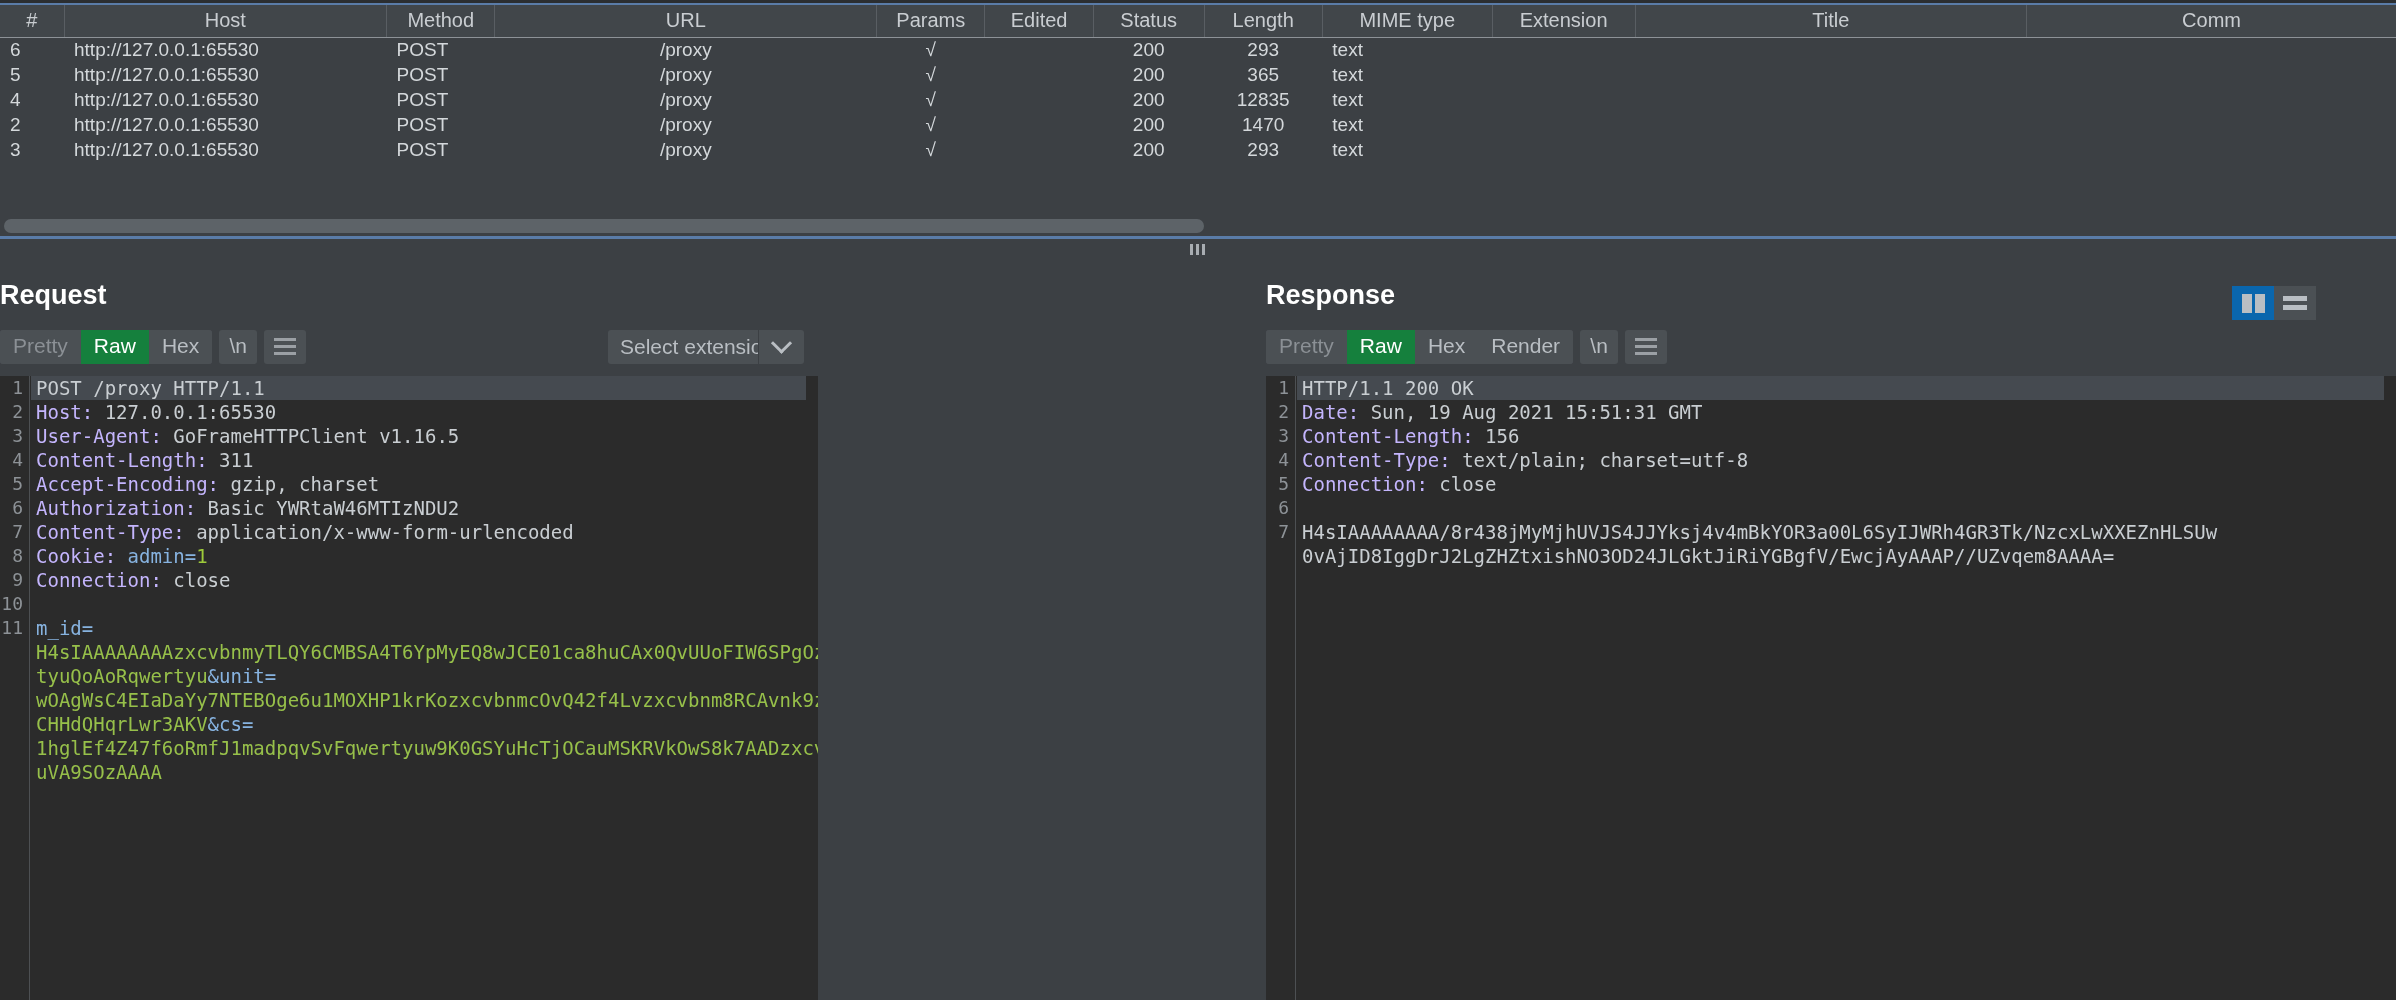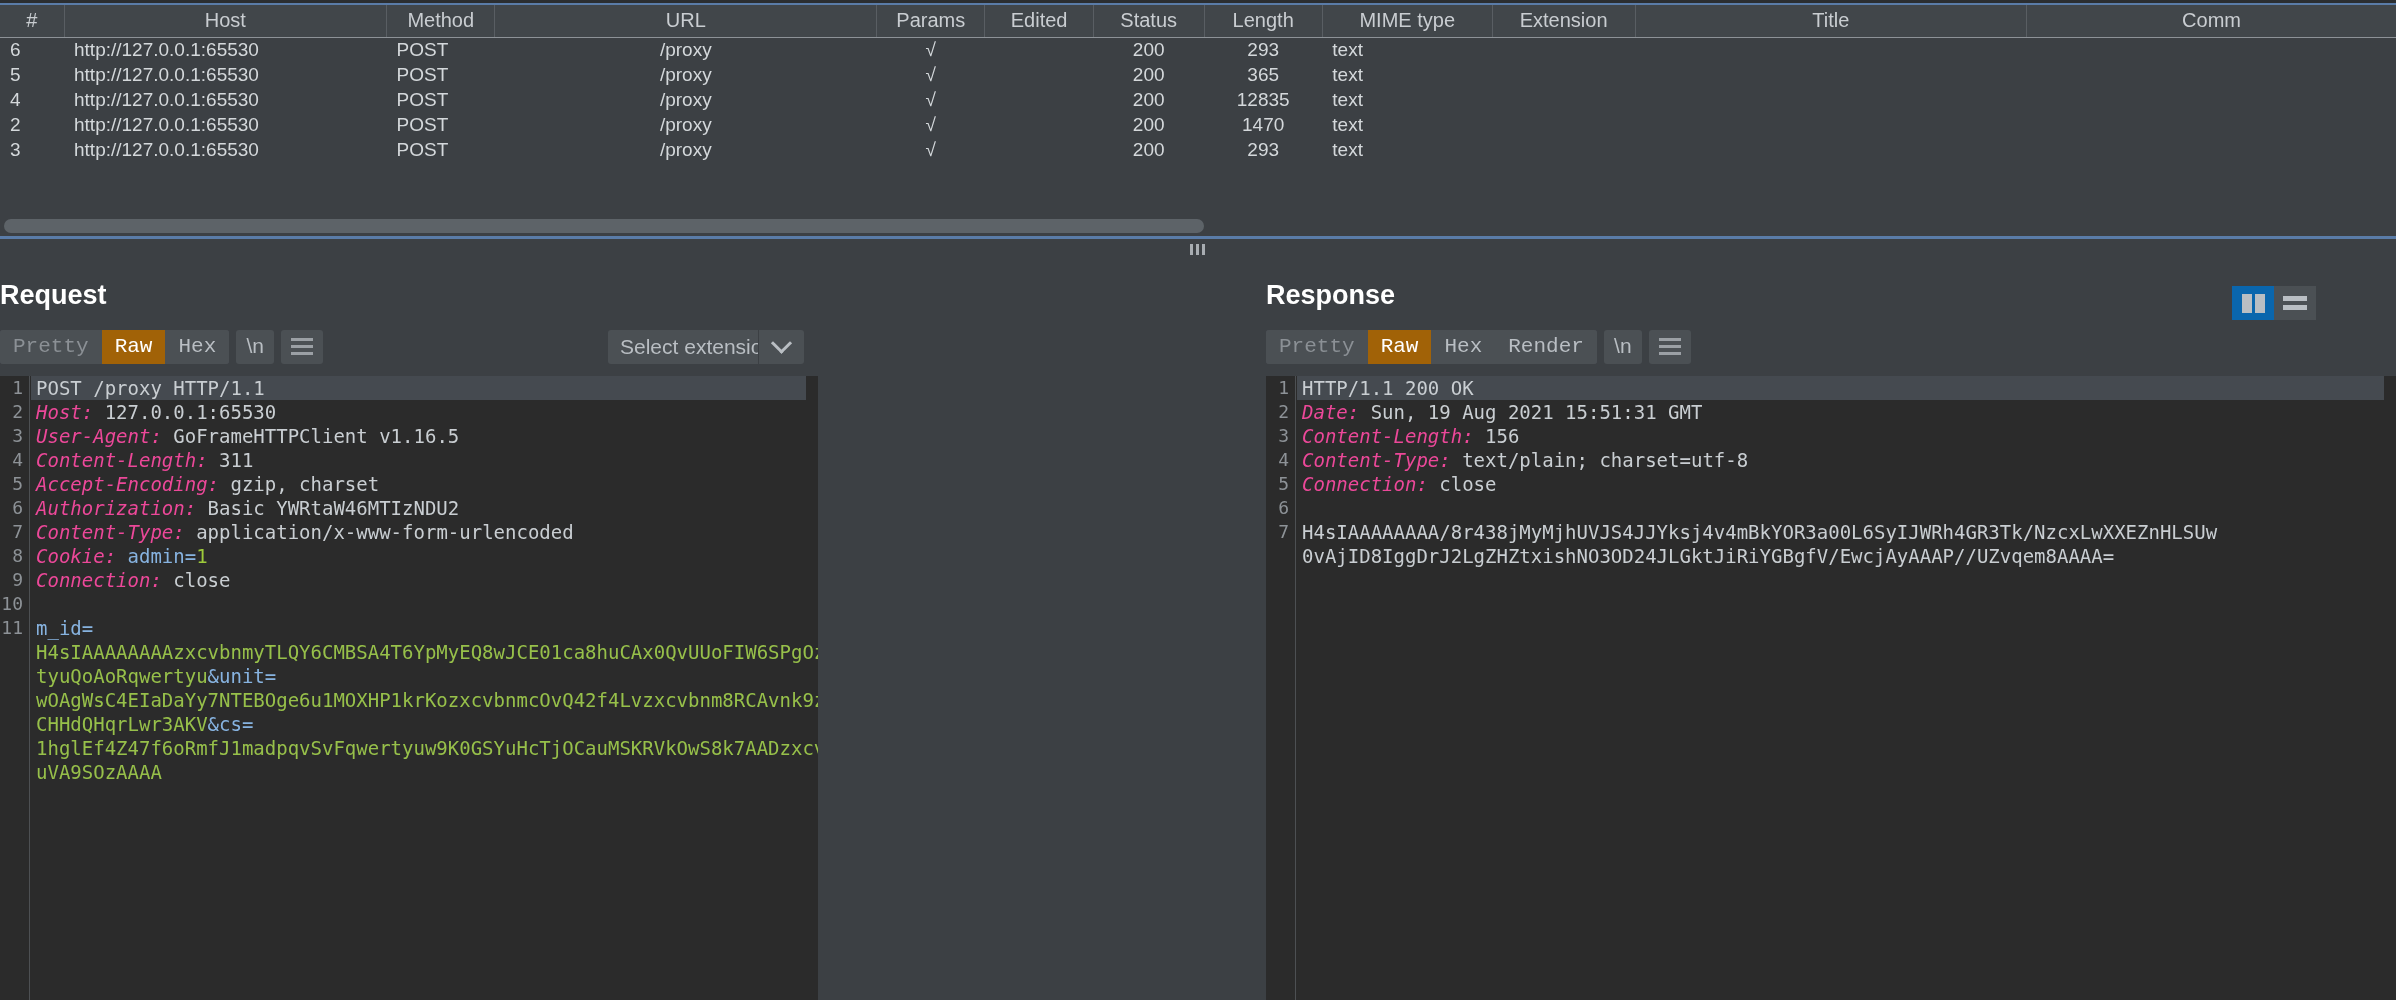--- a/index.html
+++ b/index.html
@@ -91,24 +91,24 @@
   #response-pane .pane-title { left: 4px; }
 
   
   .toolbar { position: absolute; left: 0; top: 68px; height: 34px; display: flex; align-items: stretch; gap: 0; }
   #response-pane .toolbar { left: 4px; }
 
   .btn-group { display: flex; background: #4b5054; border-radius: 3px; overflow: hidden; margin-right: 7px; }
   .vbtn {
     font-size: 21px; color: #b9bec3; background: #4b5054;
     padding: 3px 13px 5px 13px; display: flex; align-items: center;
-    border: none; cursor: pointer; font-family: Liberation Mono, monospace;
+    border: none; cursor: pointer; font-family: Liberation Sans, sans-serif;
   }
   .vbtn.dim    { color: #8b9095; }
-  .vbtn.active { background: #a16207; color: #ffffff; }
+  .vbtn.active { background: #15803d; color: #ffffff; }
 
   .sq-btn {
     background: #4b5054; border-radius: 3px; margin-right: 7px;
     display: flex; align-items: center; justify-content: center;
     min-width: 38px; padding: 3px 10px 5px 10px;
     font-size: 21px; color: #b9bec3; cursor: pointer;
   }
   .hamburger { display: flex; flex-direction: column; justify-content: center; gap: 4px; }
   .hamburger span { display: block; width: 22px; height: 3px; background: #9ba0a5; }
 
@@ -156,21 +156,21 @@
     height: 24px; line-height: 24px; text-align: right; padding-right: 6px;
     font-size: 18px; color: #8d9297; font-family: "DejaVu Sans Mono", monospace;
   }
   .codelines { position: absolute; left: 31px; top: 0; right: 12px; }
   .codelines .cl {
     height: 24px; line-height: 24px; font-size: 19px; color: #cfd3d6;
     white-space: pre; padding-left: 5px;
     font-family: "DejaVu Sans Mono", monospace;
   }
   .cl.first { background: #454a50; }
-  .hdr-name { color: #ec4899; font-style: italic; }
+  .hdr-name { color: #c4b5fd; }
   .hdr-val  { color: #c9ced2; }
   .pname    { color: #87b3e0; }
   .pval     { color: #97c04a; }
   .gnum     { color: #9ecb3a; }
 
   
   #req-editor-scroll {
     position: absolute; left: 818px; top: 114px; width: 14px; height: 624px; background: #3c4044;
   }
 </style>

